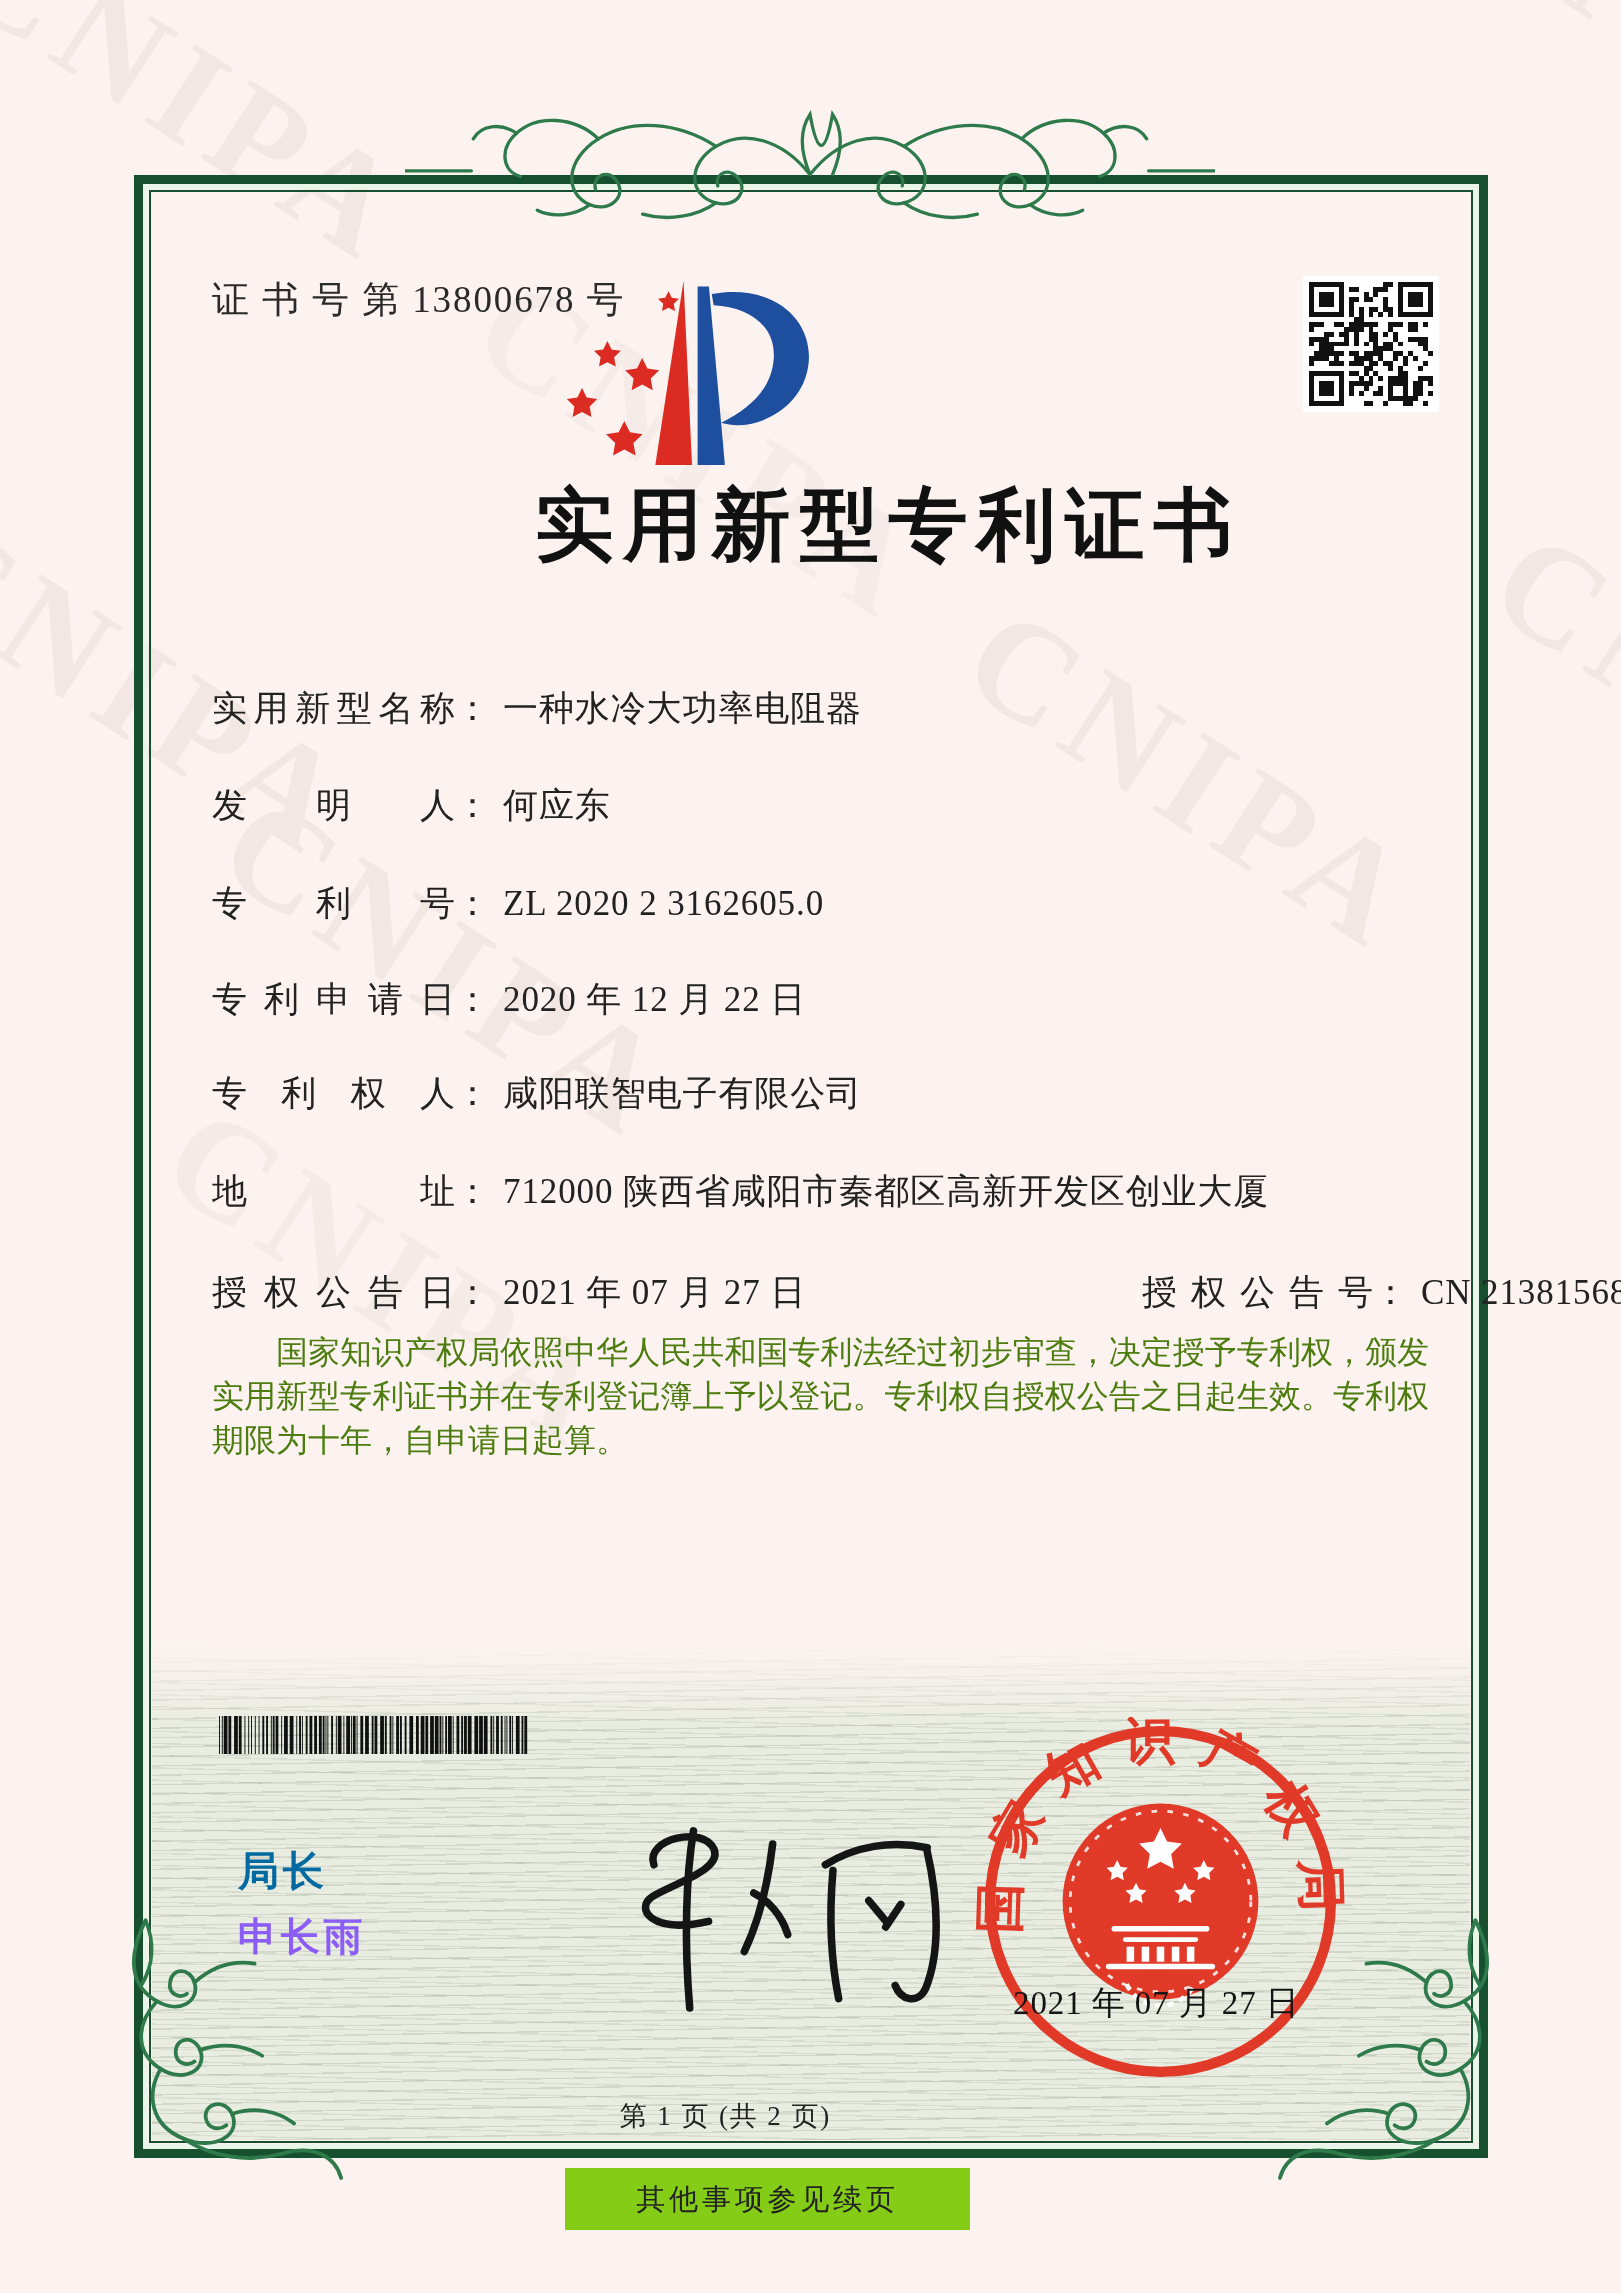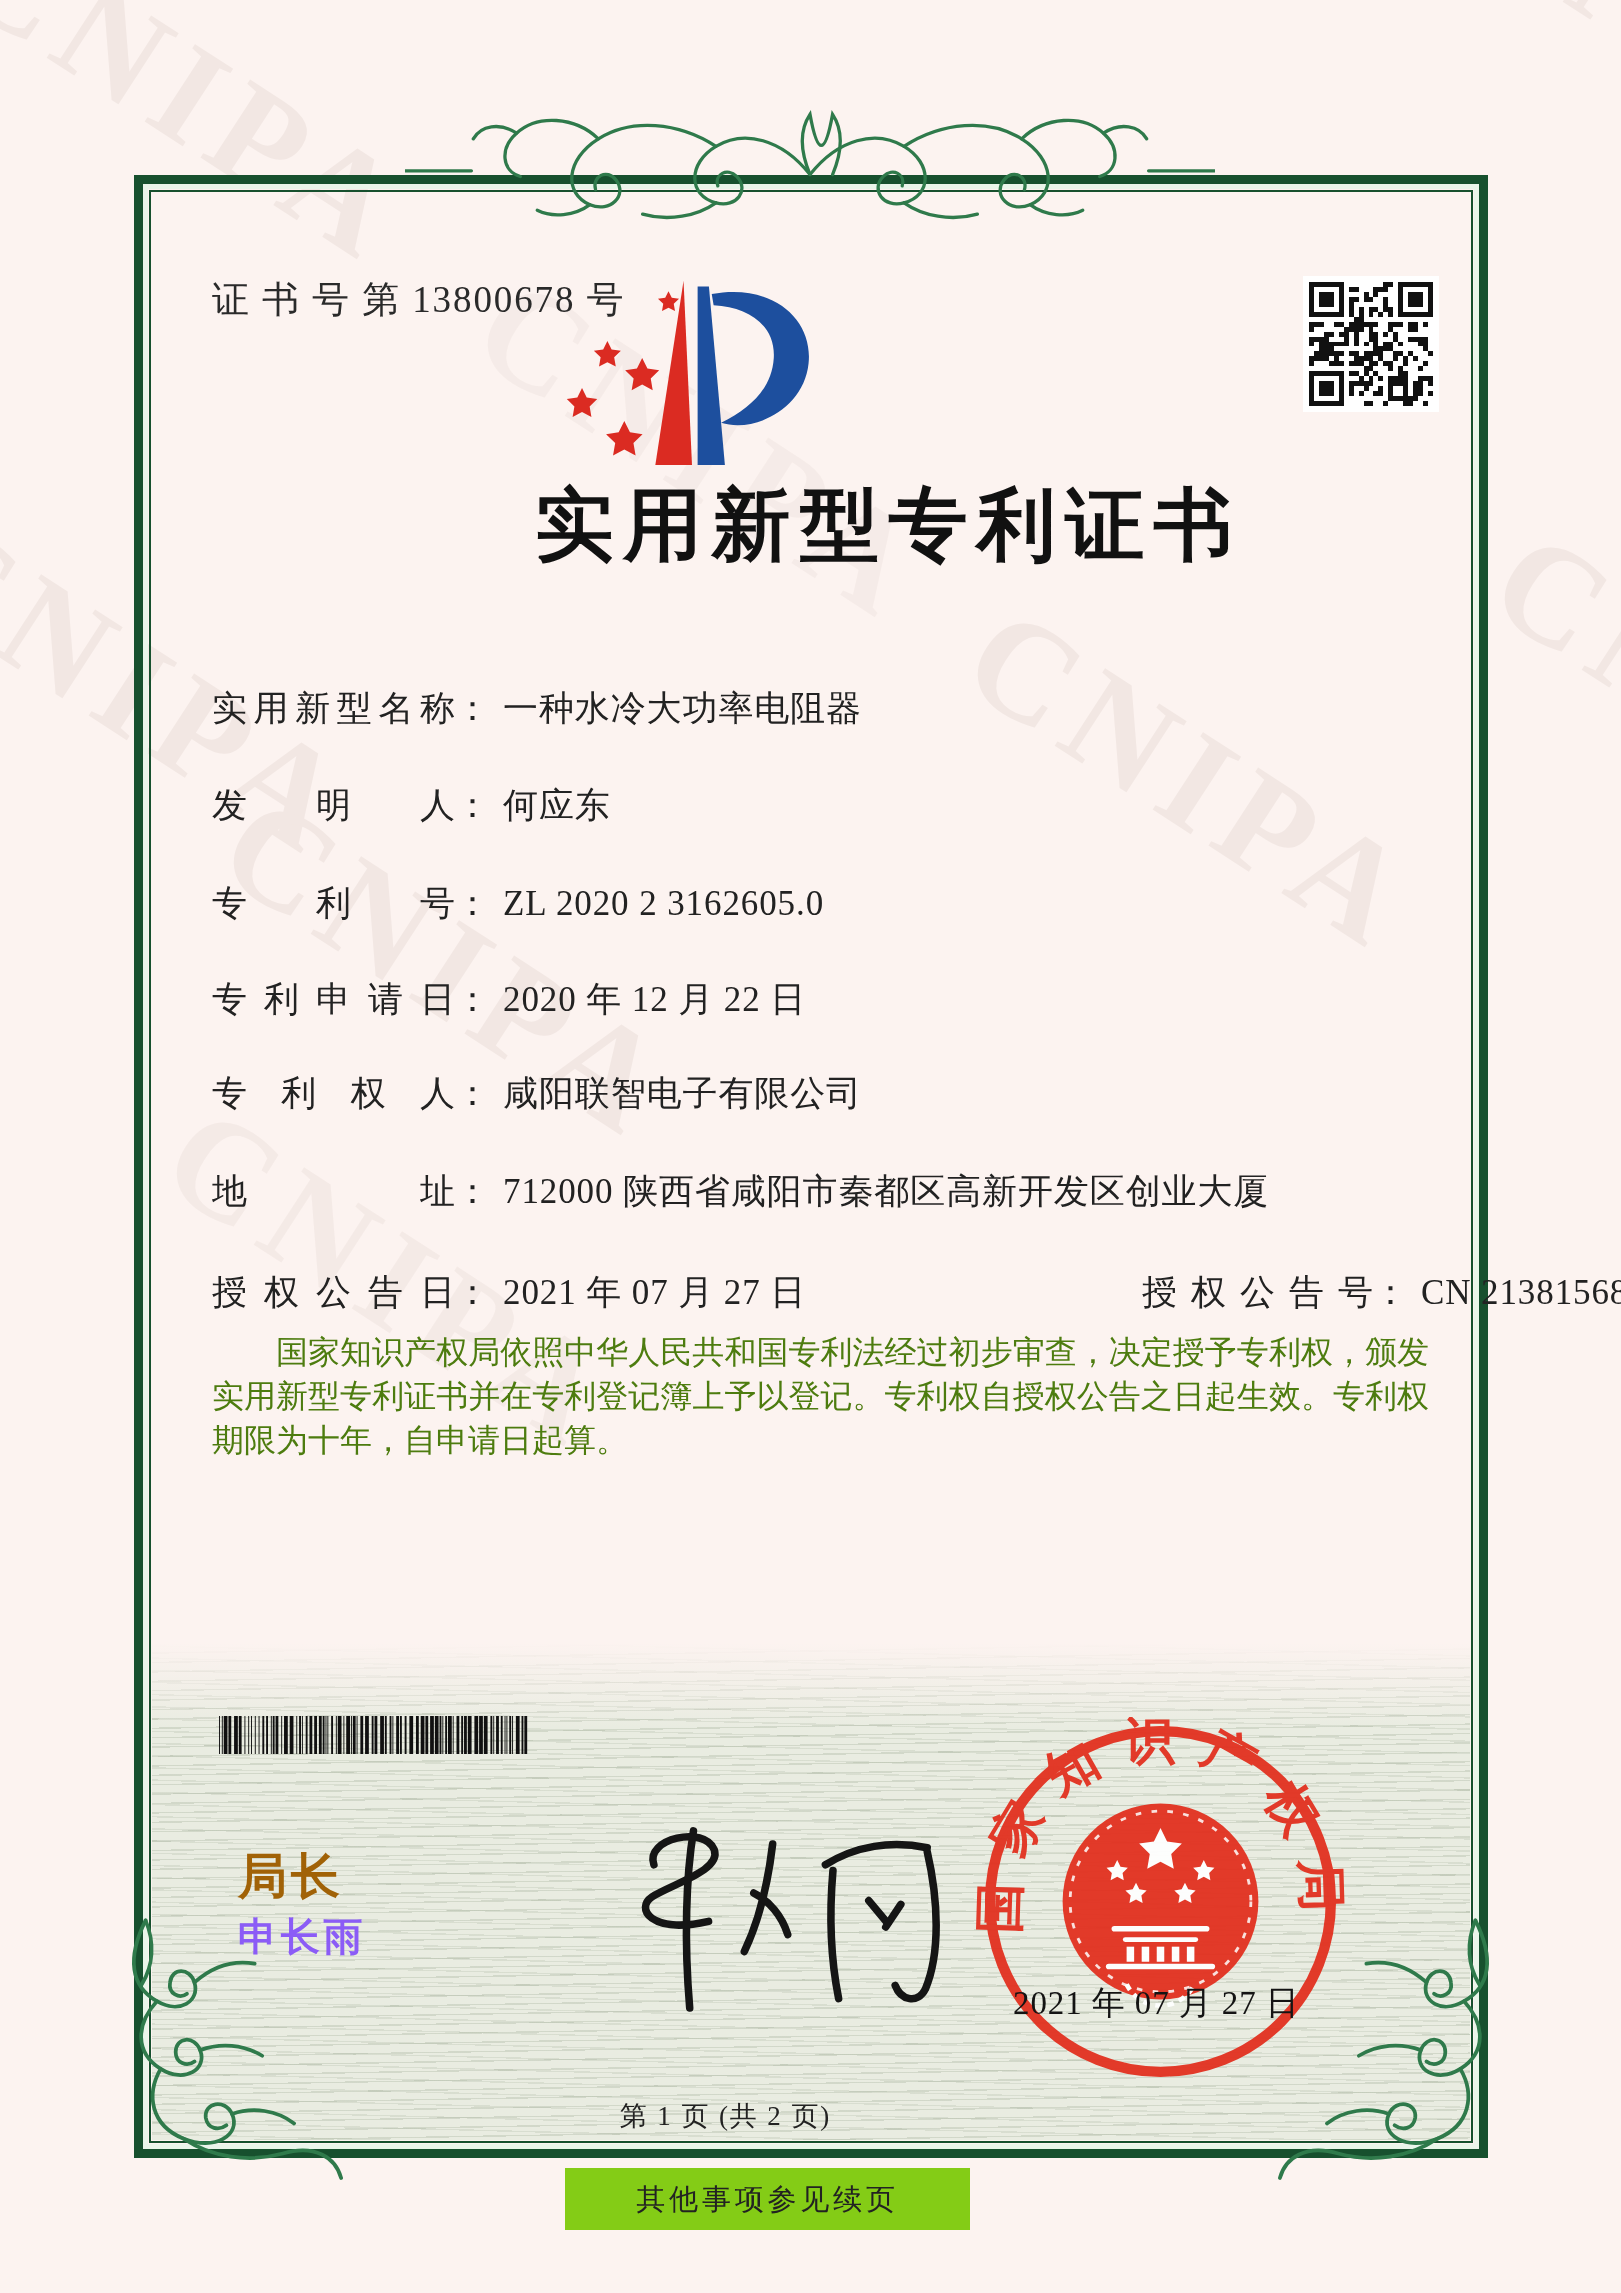--- a/index.html
+++ b/index.html
@@ -44,21 +44,21 @@
   .grant-no{position:absolute;left:930px;top:0;height:49px;line-height:49px;}
   .grant-no .lbl{width:231px;}
 
   .paras{position:absolute;left:212px;top:1330px;width:1217px;font-size:32px;line-height:44px;
          color:#4d7c0f;text-align:justify;}
   .paras p{margin:0;text-indent:2em;}
 
   .barcode{position:absolute;left:219px;top:1716px;width:311px;height:38px;}
 
   .signer-title{position:absolute;left:238px;top:1844px;font-family:"Liberation Sans",sans-serif;
-                font-weight:600;font-size:49px;color:#a16207;letter-spacing:3.8px;}
+                font-weight:600;font-size:41px;color:#0369a1;letter-spacing:3.8px;}
   .signer-name{position:absolute;left:238px;top:1910px;font-family:"Liberation Sans",sans-serif;
                font-weight:600;font-size:39px;color:#8b5cf6;letter-spacing:3.8px;}
   .signature{position:absolute;left:603px;top:1810px;width:377px;height:217px;}
 
   .seal{position:absolute;left:976px;top:1717px;width:369px;height:369px;opacity:.95;}
   .seal-date{position:absolute;left:1013px;top:1981px;width:301px;font-size:33px;color:#141414;
              letter-spacing:0.9px;white-space:nowrap;}
 
   .page-footer{position:absolute;left:330px;top:2098px;width:791px;text-align:center;
                font-size:27px;color:#222;letter-spacing:1.9px;}

